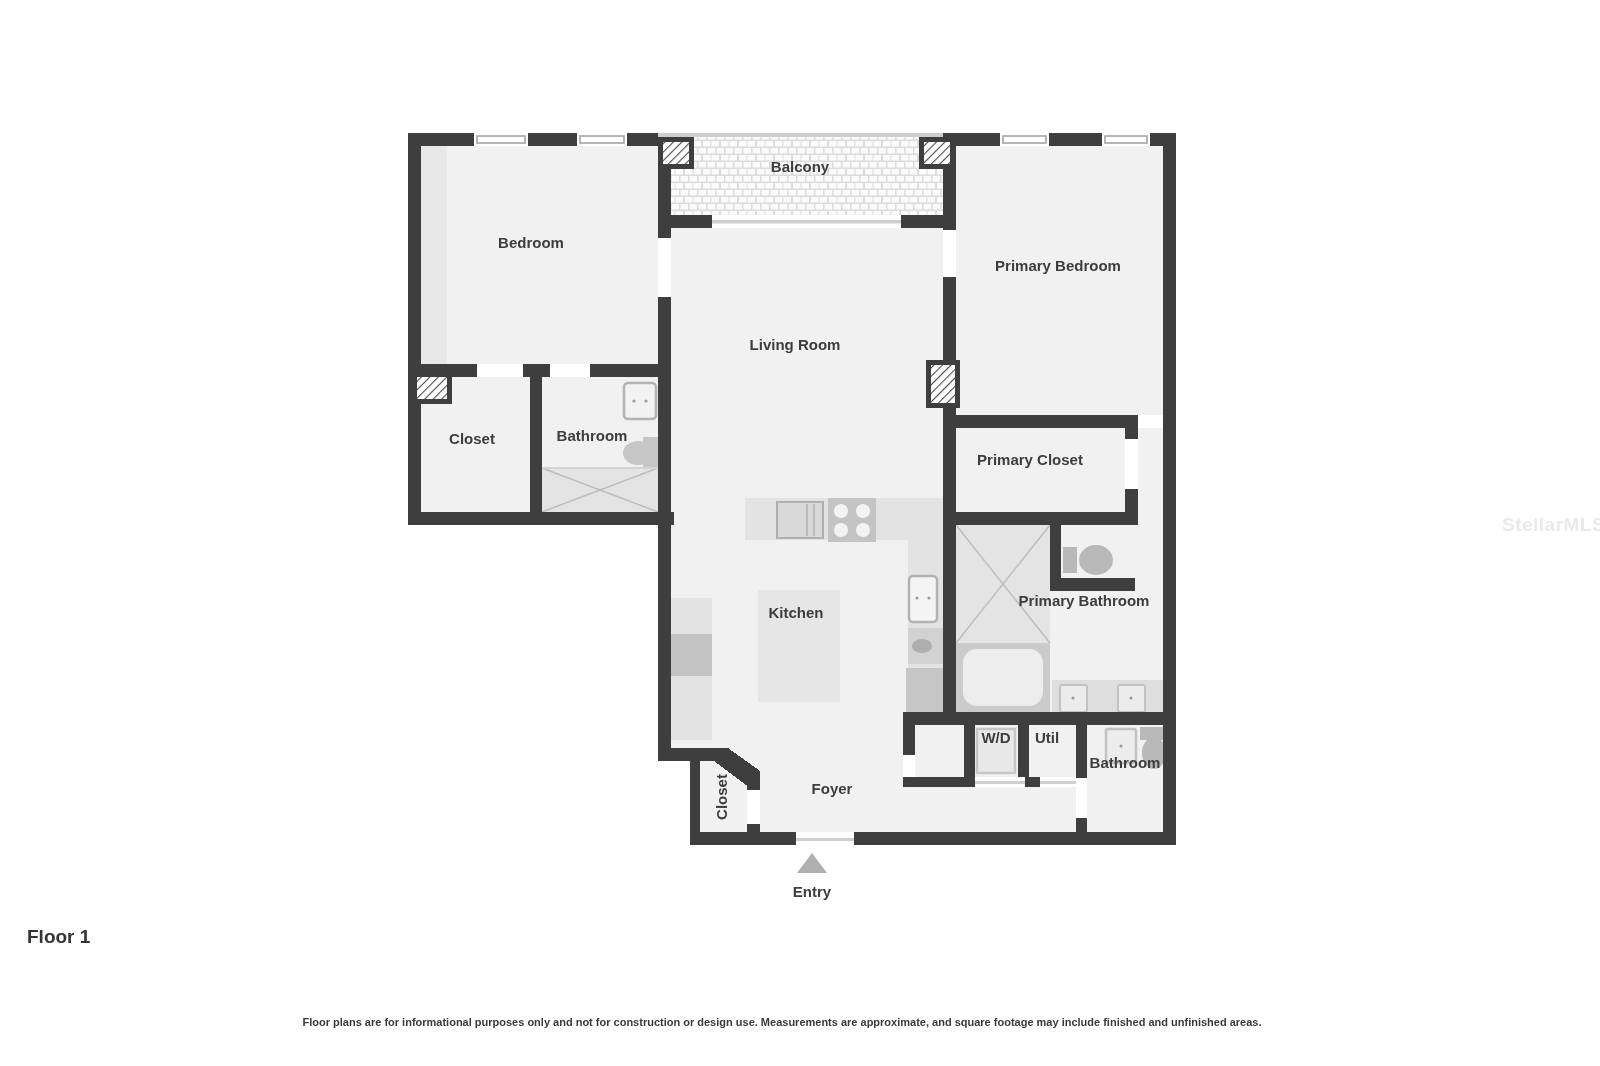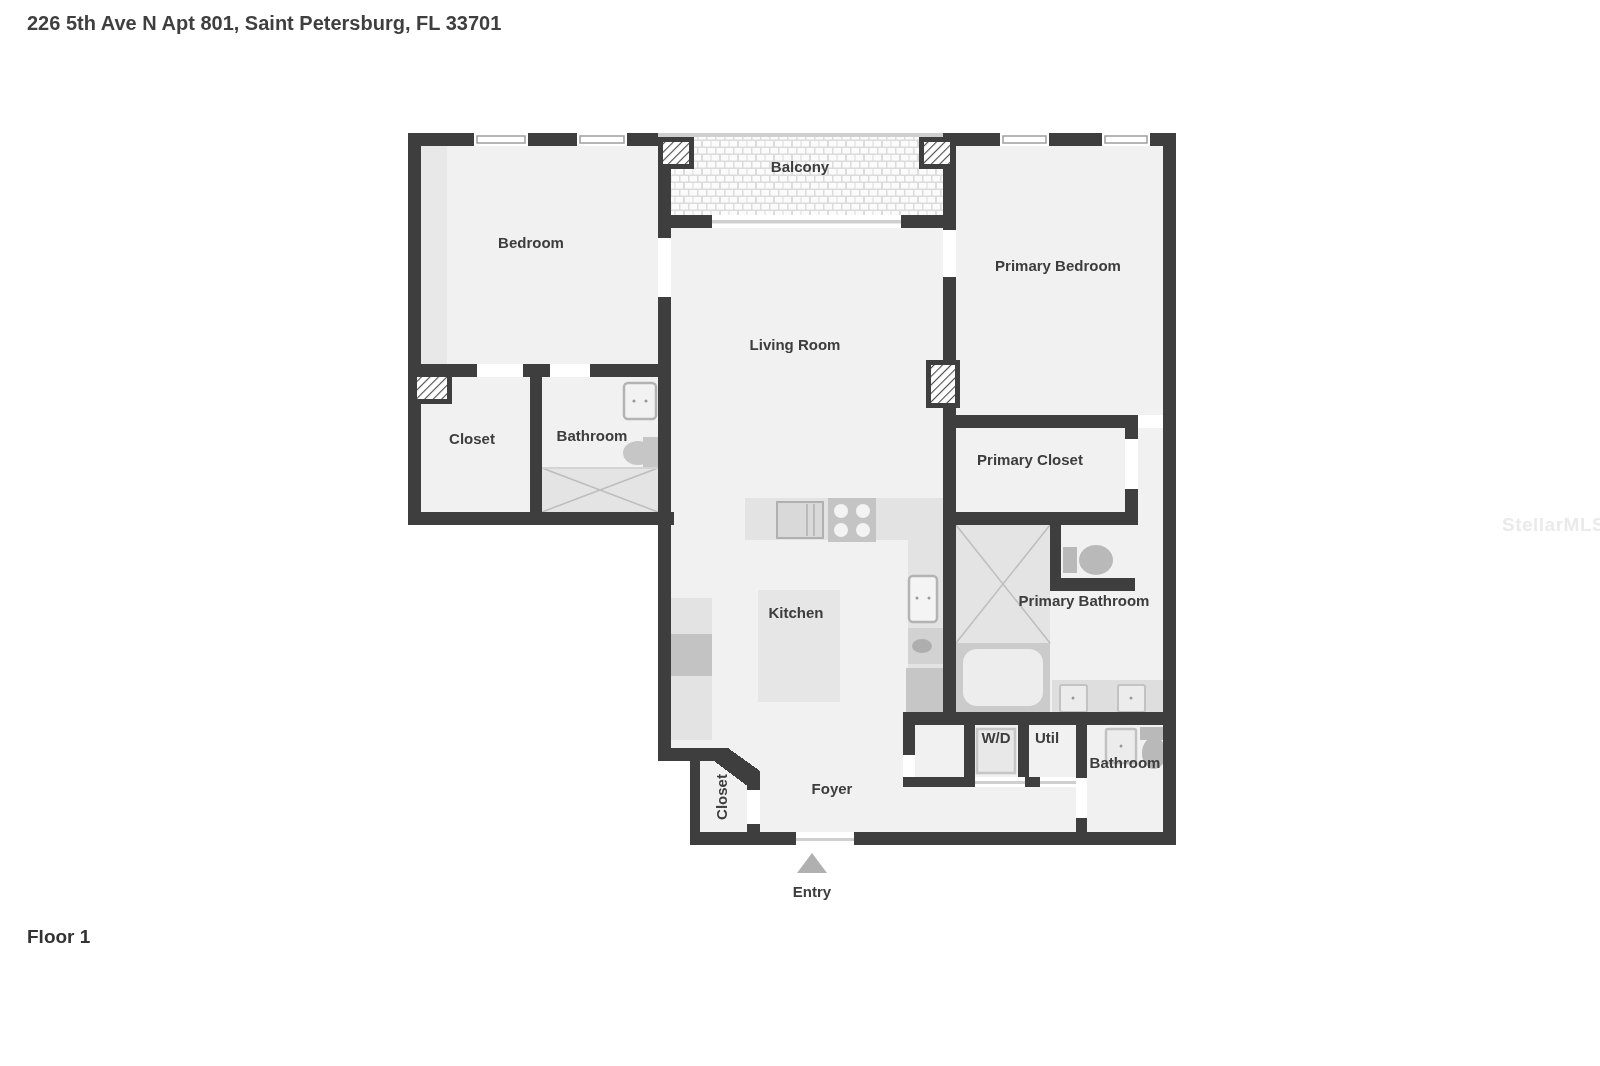--- a/index.html
+++ b/index.html
@@ -12,21 +12,20 @@
   .watermark{position:absolute;left:1502px;top:514px;font:700 19px "Liberation Sans",sans-serif;
              color:#eaeaea;letter-spacing:.5px;white-space:nowrap;}
   .plan-svg{position:absolute;left:0;top:0;}
   .rl{font:700 15px "Liberation Sans",sans-serif;fill:#3d3d3d;text-anchor:middle;}
 </style>
 </head>
 <body>
 
 <div class="page">
 
-  <div class="title">226 5th Ave N Apt 801, Saint Petersburg, FL 33701</div>
 
   <svg class="plan-svg" width="1600" height="1066" viewBox="0 0 1600 1066">
     <defs>
       <pattern id="hatch" patternUnits="userSpaceOnUse" width="6" height="6" patternTransform="rotate(45)">
         <rect width="6" height="6" fill="#ffffff"></rect>
         <line x1="0" y1="0" x2="0" y2="6" stroke="#4a4a4a" stroke-width="2.2"></line>
       </pattern>
       <pattern id="tiles" patternUnits="userSpaceOnUse" width="18" height="14">
         <rect width="18" height="14" fill="#dcdcdc"></rect>
         <rect x="1" y="1" width="7.5" height="5.5" fill="#fbfbfb"></rect>
@@ -237,14 +236,15 @@
       <text class="rl" x="1047" y="743">Util</text>
       <text class="rl" x="1125" y="768">Bathroom</text>
       <text class="rl" x="832" y="794">Foyer</text>
       <text class="rl" x="722" y="802" transform="rotate(-90 722 797)">Closet</text>
       <text class="rl" x="812" y="897">Entry</text>
     </g>
   </svg>
 
   <div class="watermark">StellarMLS</div>
   <div class="floor-label">Floor 1</div>
+  <div class="disclaimer">Floor plans are for informational purposes only and not for construction or design use. Measurements are approximate, and square footage may include finished and unfinished areas.</div>
 
 </div>
 
 </body></html>

